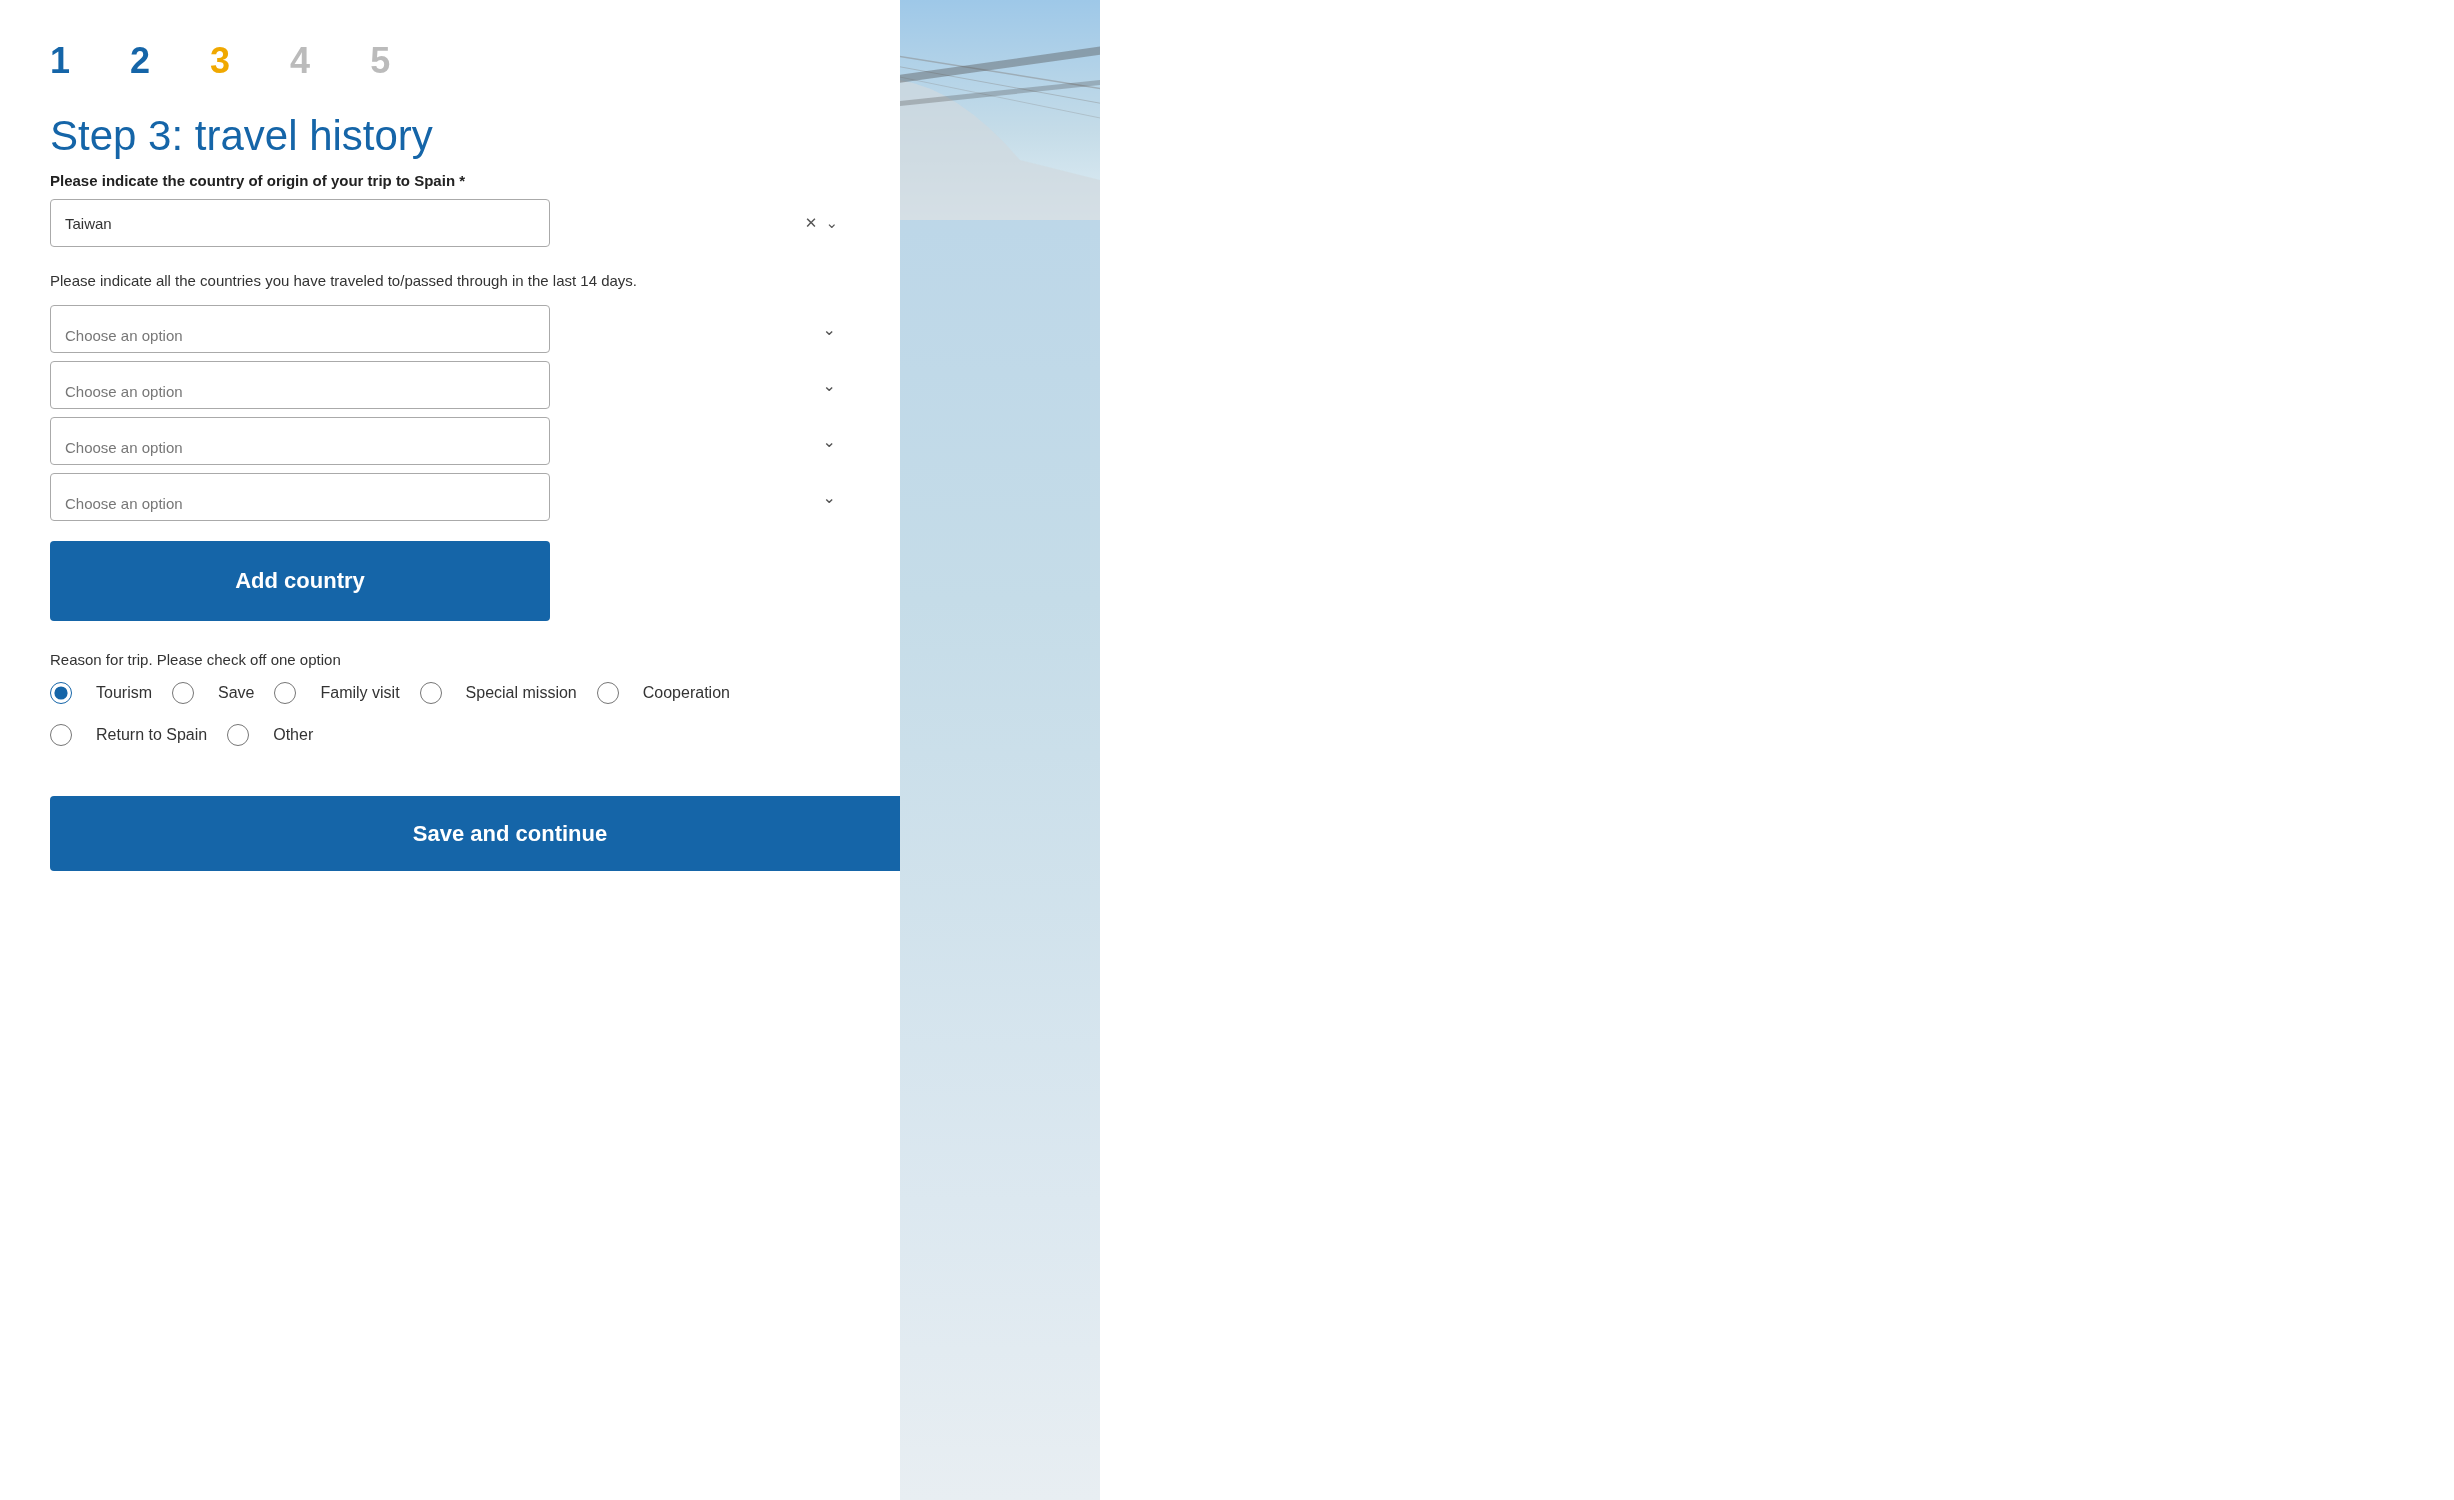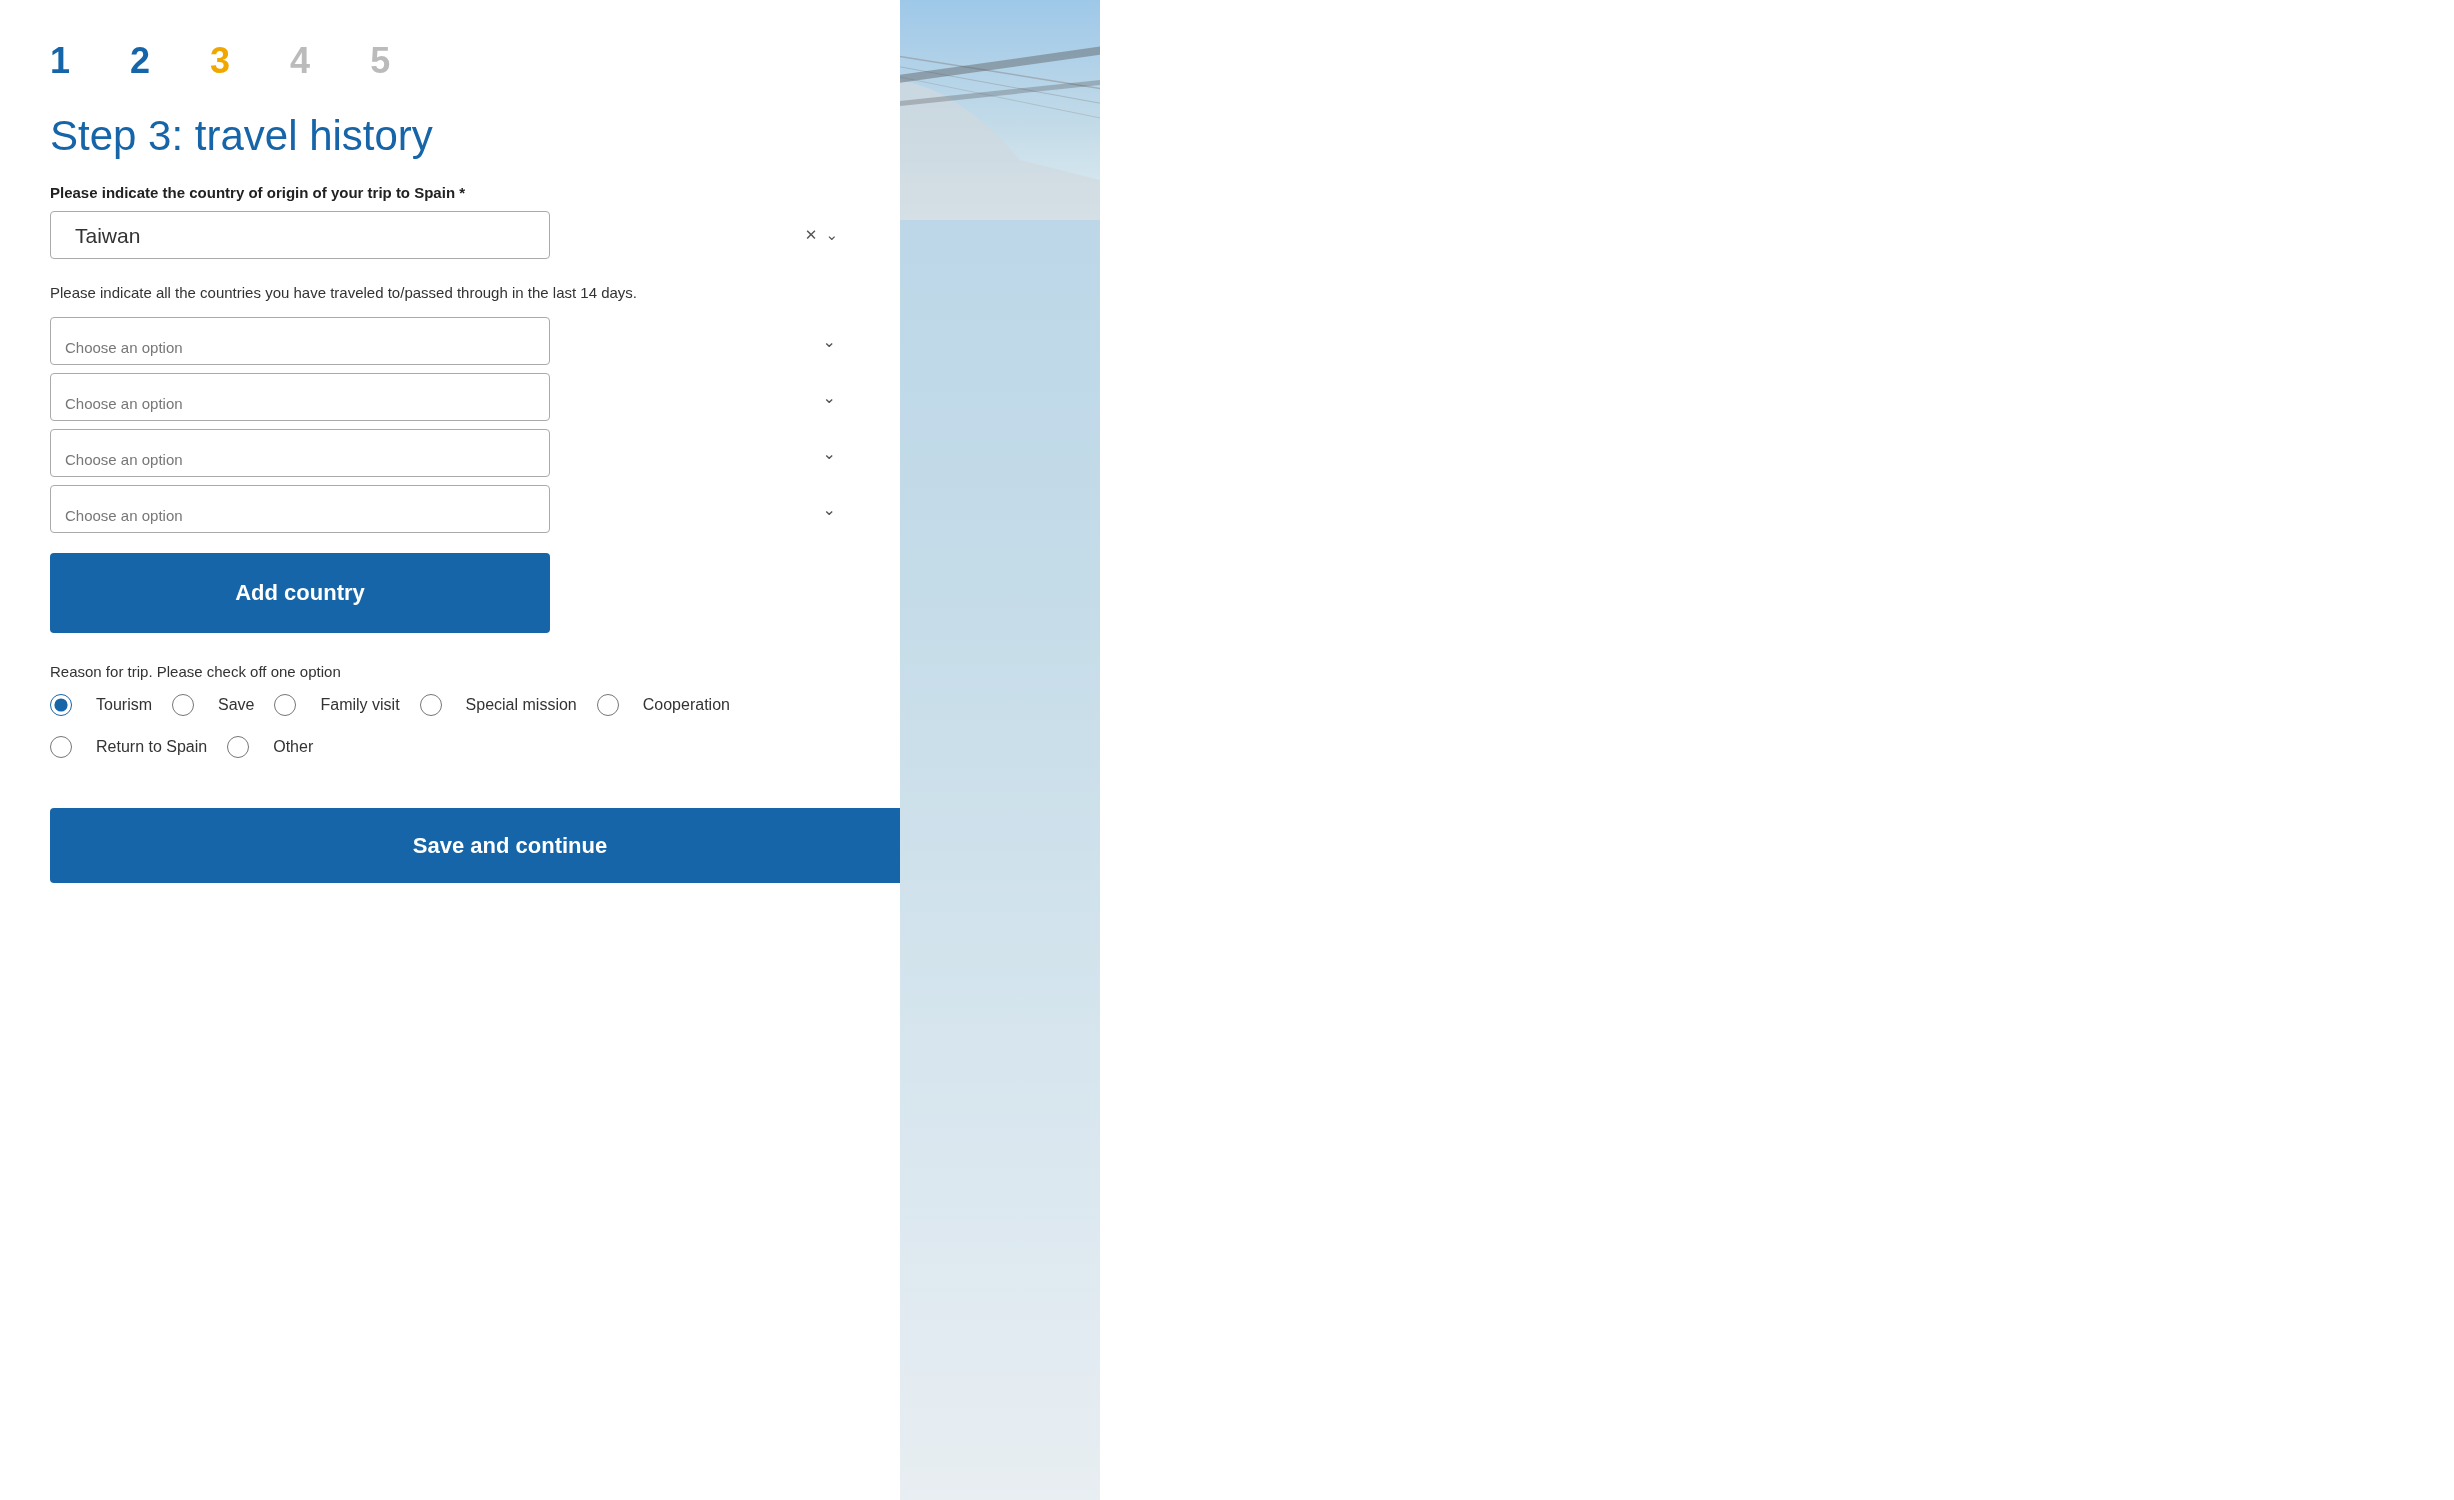--- a/index.html
+++ b/index.html
@@ -68,43 +68,43 @@
     }
     .step-number.completed { color: #1565a8; }
     .step-number.active    { color: #f0a800; }
     .step-number.inactive  { color: #bbb; }
 
     
     .page-title {
       font-size: 42px;
       color: #1565a8;
       font-weight: 300;
-      margin-bottom: 24px;
+      margin-bottom: 12px;
     }
 
     
     .field-label {
       font-size: 15px;
       font-weight: bold;
       margin-bottom: 10px;
       color: #222;
     }
 
     
     .origin-select-wrapper {
       position: relative;
       margin-bottom: 25px;
     }
     .origin-select {
       width: 500px;
       height: 48px;
       border: 1.5px solid #aaa;
       border-radius: 4px;
-      padding: 0 70px 0 24px;
-      font-size: 21px;
+      padding: 0 70px 0 14px;
+      font-size: 15px;
       appearance: none;
       background: #fff;
       color: #333;
       cursor: pointer;
     }
     .origin-select-icons {
       position: absolute;
       right: 12px;
       top: 50%;
       transform: translateY(-50%);

